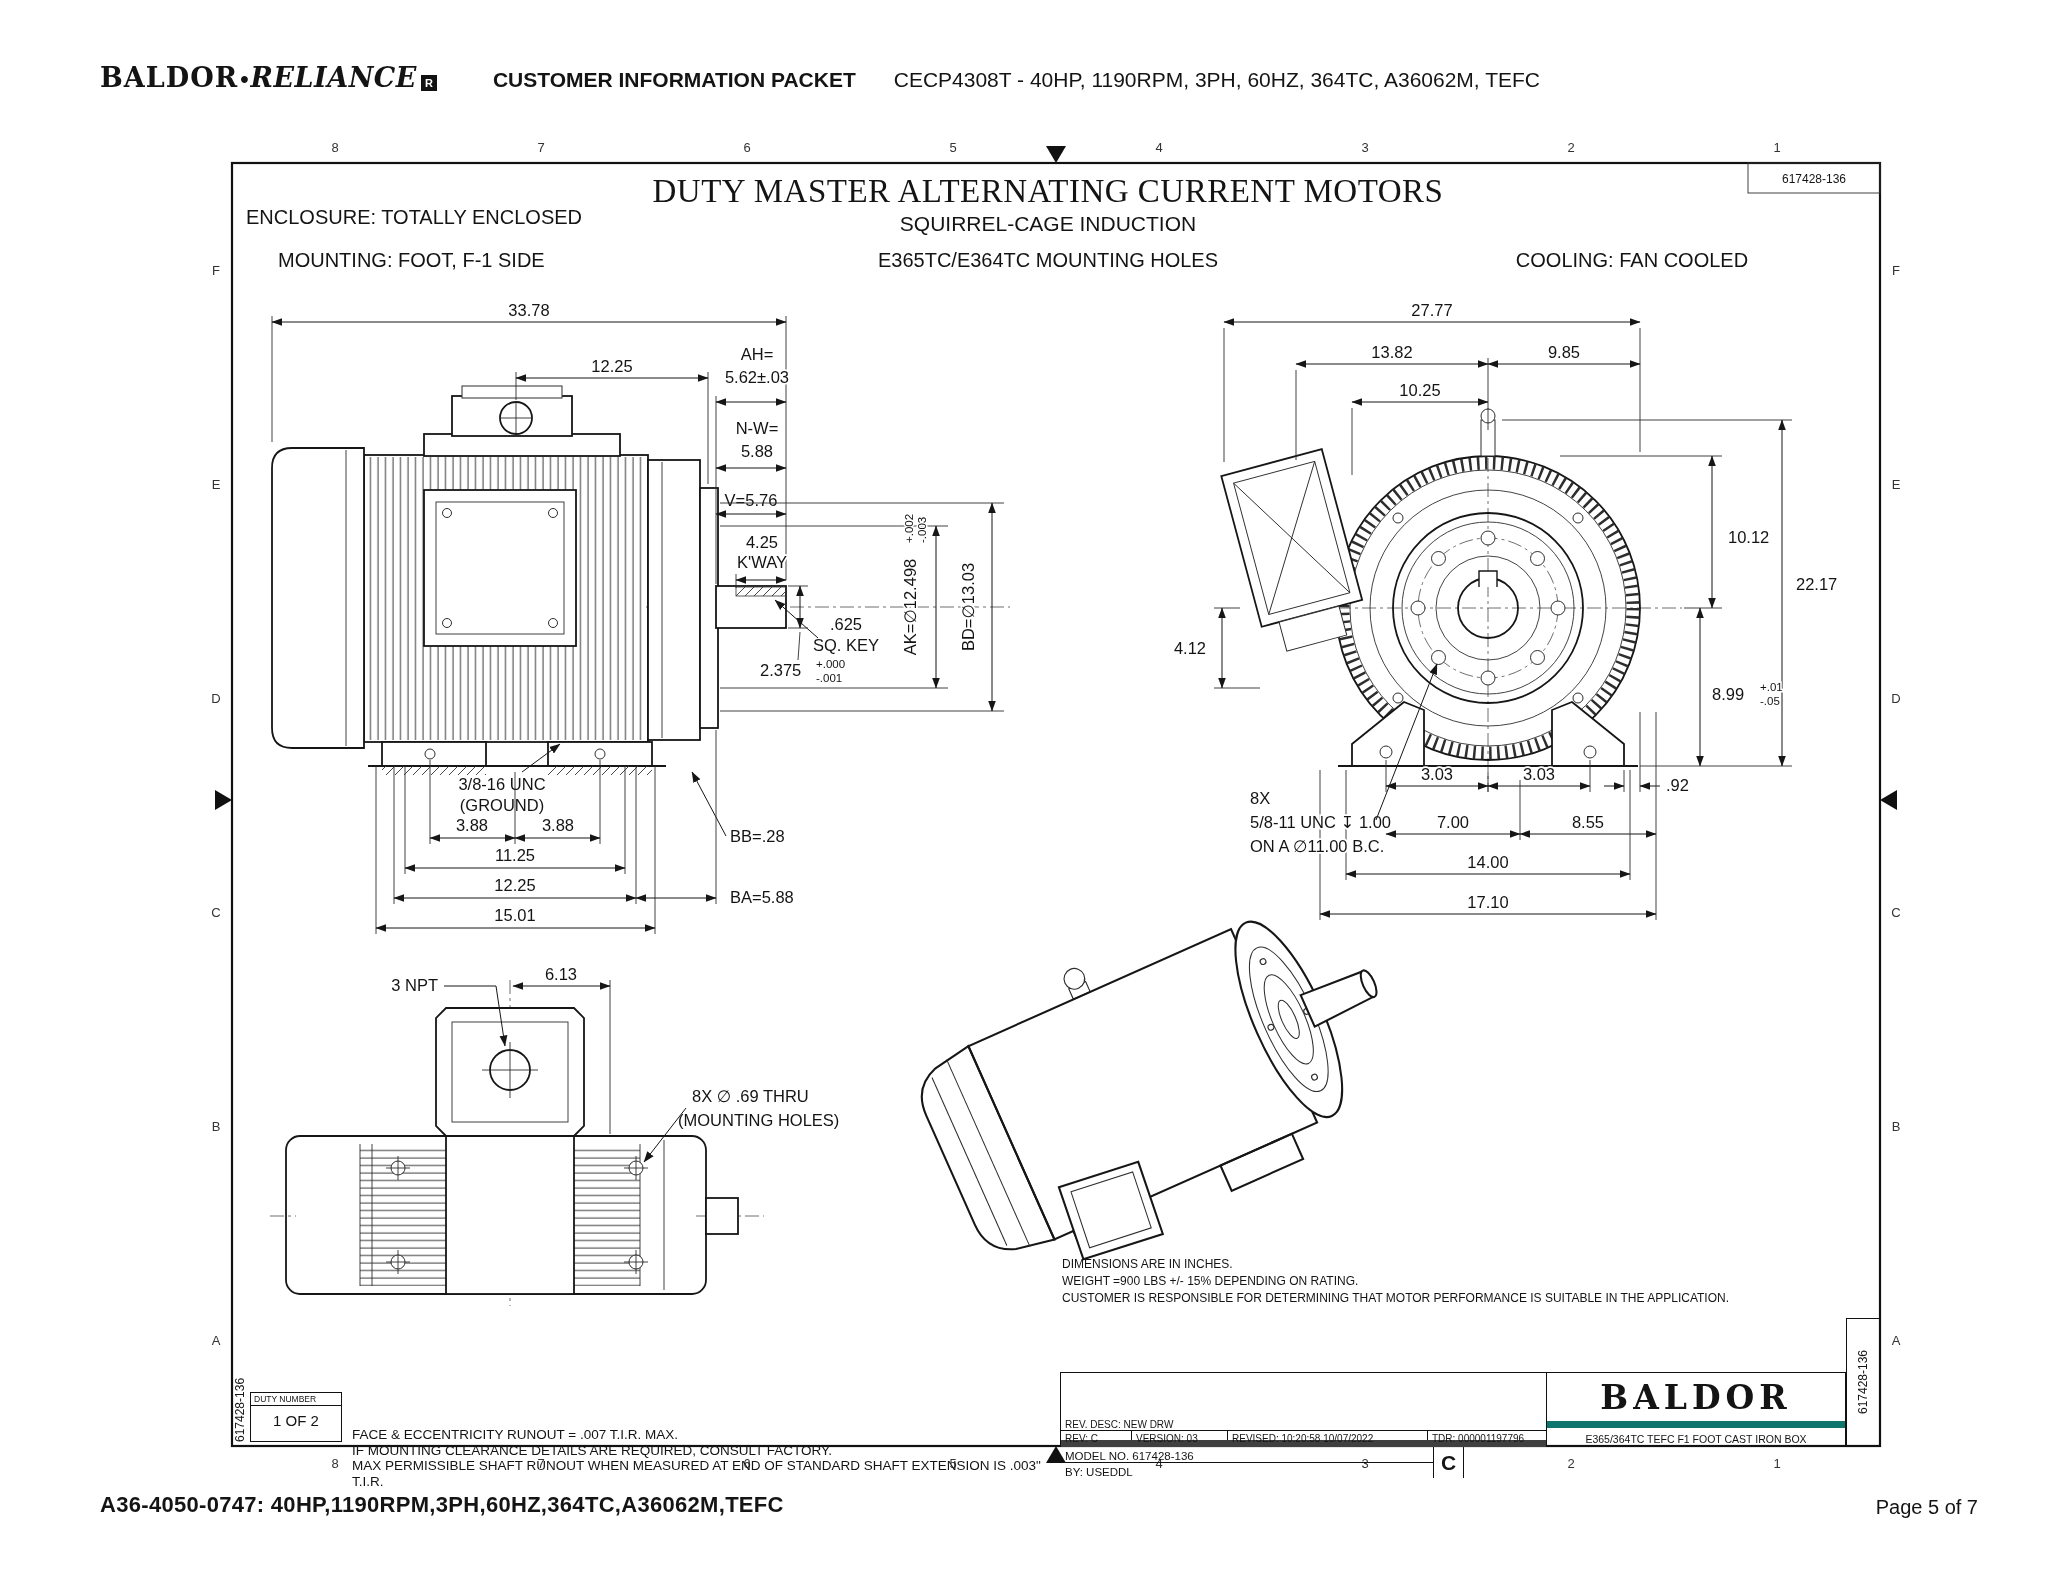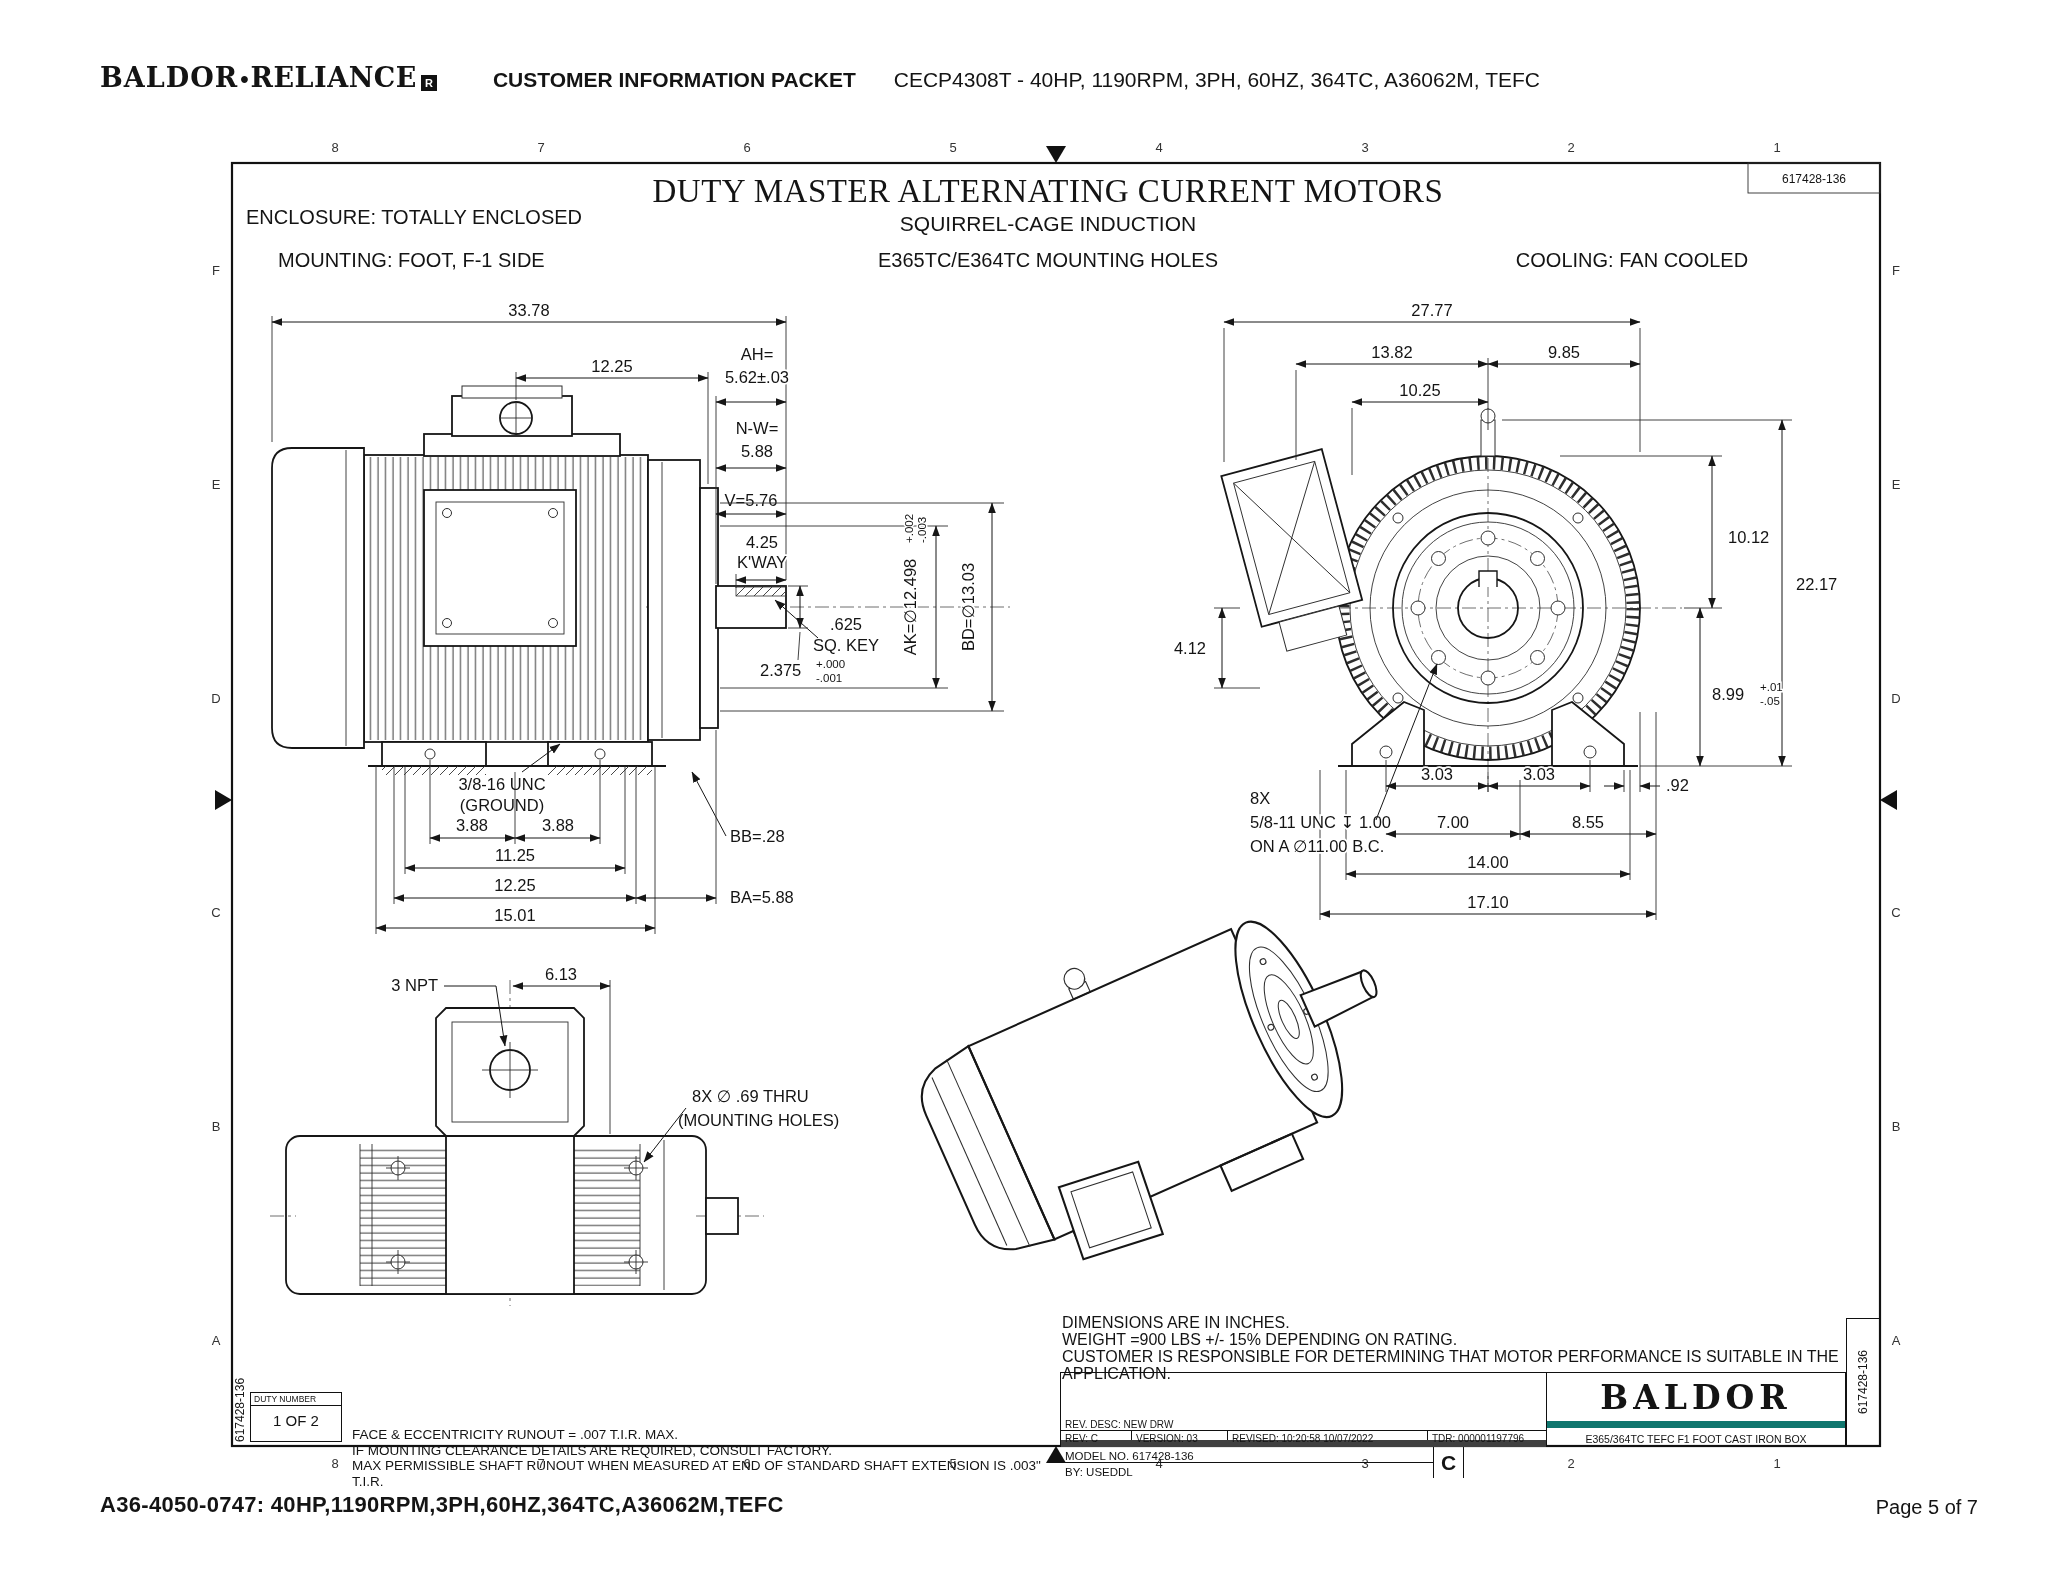--- a/index.html
+++ b/index.html
@@ -5,21 +5,21 @@
   * { margin:0; padding:0; box-sizing:border-box; }
   html,body { background:#dcdcdc; }
   .page { position:relative; width:2048px; height:1582px; background:#ffffff; overflow:hidden;
           font-family:"Liberation Sans", sans-serif; color:#141414; }
   .abs { position:absolute; }
 
   
   .hdr { position:absolute; left:100px; top:62px; display:flex; align-items:baseline; }
   .logo-a { font-family:"DejaVu Serif", serif; font-weight:700; font-size:27px; letter-spacing:1px; }
   .logo-dot { font-size:24px; font-weight:700; margin:0 2px; }
-  .logo-b { font-family:"DejaVu Serif", serif; font-weight:700; font-size:27px; letter-spacing:0.5px; }
+  .logo-b { font-family:"DejaVu Serif", serif; font-weight:700; font-style:italic; font-size:27px; letter-spacing:0.5px; }
   .logo-mark { display:inline-block; width:16px; height:16px; background:#111; color:#fff; font-size:11px; font-weight:700;
                text-align:center; line-height:16px; margin-left:4px; font-style:normal; }
   .pkt { font-weight:700; font-size:21px; margin-left:56px; }
   .spec { font-size:21px; margin-left:38px; }
 
   
   svg text { font-family:"Liberation Sans", sans-serif; fill:#141414; }
   .o  { stroke:#161616; stroke-width:1.8; fill:none; }
   .wf { stroke:#161616; stroke-width:1.8; fill:#ffffff; }
   .t  { stroke:#2e2e2e; stroke-width:0.9; fill:none; }
@@ -29,21 +29,21 @@
   .frameln { stroke:#111; stroke-width:2.2; fill:none; }
   text.dt { font-size:16.5px; paint-order:stroke; stroke:#fff; stroke-width:3.5px; }
   text.st { font-size:11.5px; paint-order:stroke; stroke:#fff; stroke-width:3px; }
   text.zl { font-size:13px; fill:#333; }
   text.cap { font-size:20px; }
   text.ttl { font-family:"Liberation Serif", serif; font-size:33px; letter-spacing:0.5px; }
   text.sub { font-size:21px; }
   text.tiny { font-size:12px; }
 
   
-  .notes { position:absolute; left:1062px; top:1314px; width:790px; font-size:16px; line-height:17px; }
+  .notes { position:absolute; left:1062px; top:1256px; width:790px; font-size:12px; line-height:17px; }
   .lnotes { position:absolute; left:352px; top:1394px; width:720px; font-size:13.5px; line-height:15.5px;margin-top:33px; }
   .sheetbox { position:absolute; left:250px; top:1392px; width:92px; height:50px; border:1.6px solid #111; }
   .sheetbox .lab { font-size:8.5px; padding:1px 0 0 3px; border-bottom:1px solid #111; height:13px; }
   .sheetbox .val { font-size:15px; text-align:center; padding-top:6px; }
 
   .tblock { position:absolute; left:1060px; top:1372px; width:786px; height:74px; border:1.8px solid #111; display:flex; font-size:10px; }
   .tb-left { width:486px; border-right:1.4px solid #111; display:flex; flex-direction:column; }
   .tb-r1 { height:16px; border-bottom:1px solid #111; padding:2px 0 0 4px;margin-top:44px; }
   .tb-r2 { height:16px; border-bottom:7px solid #404040; display:flex; }
   .tb-r2 span { padding:2px 0 0 4px; }

